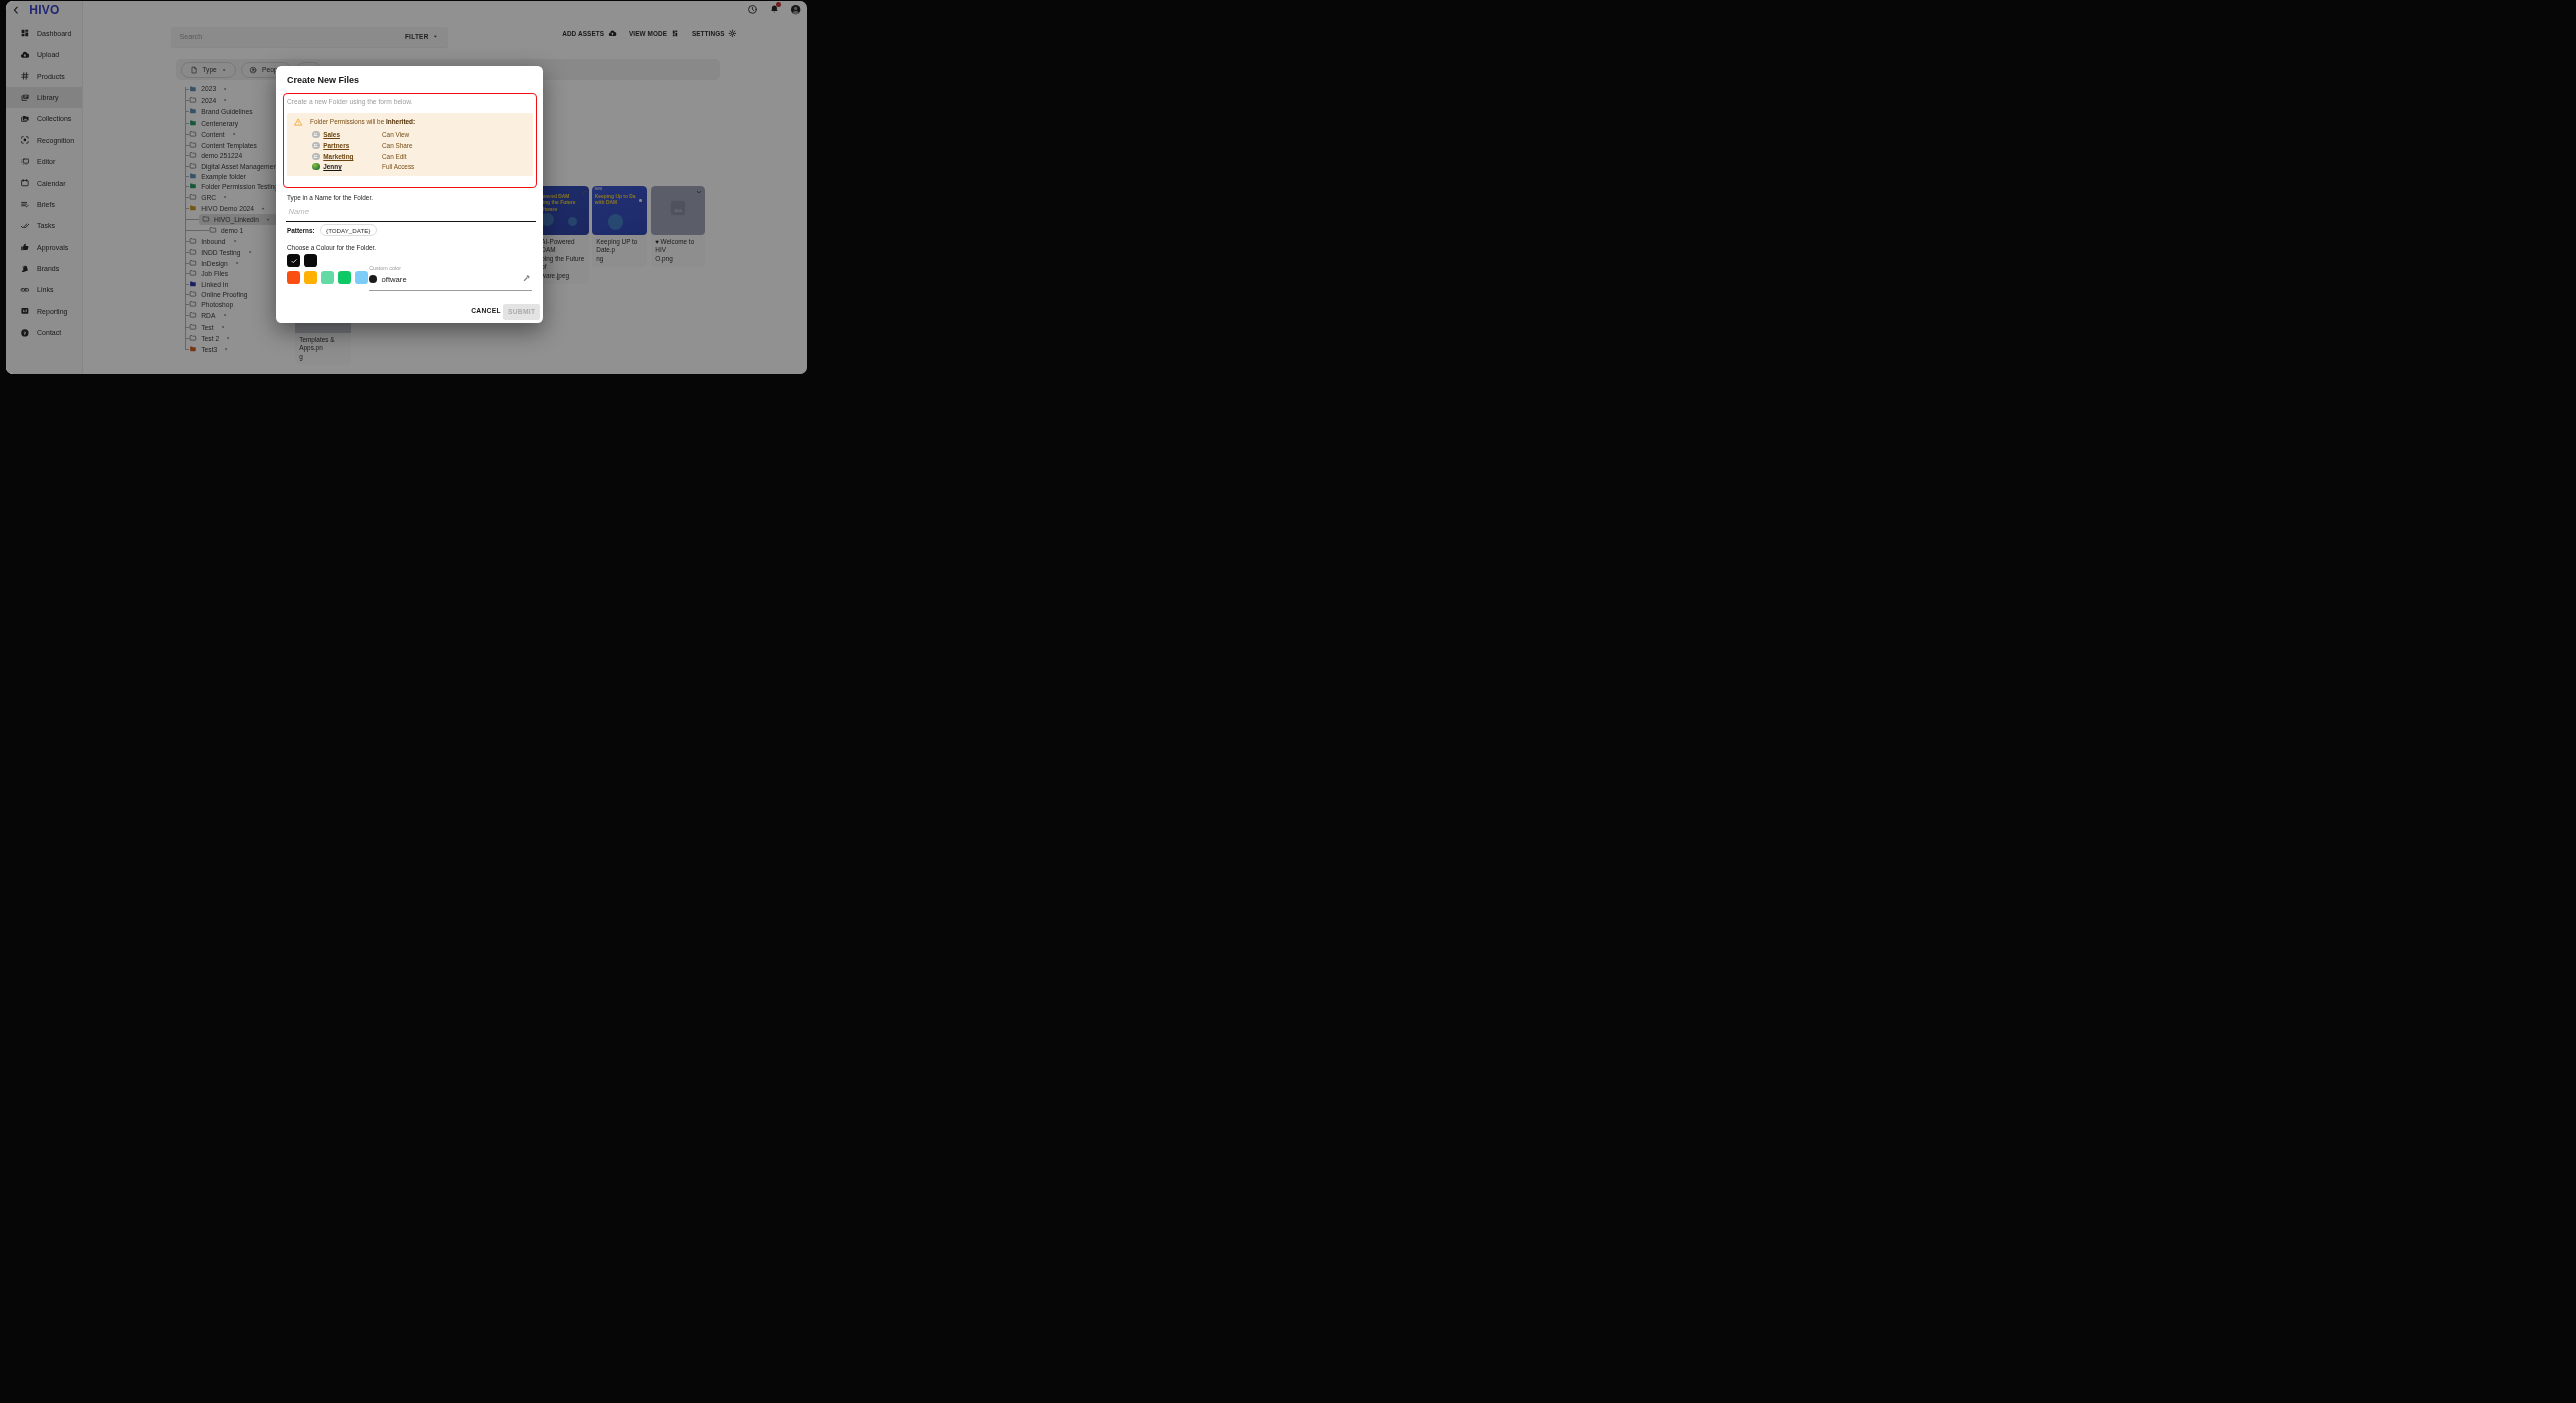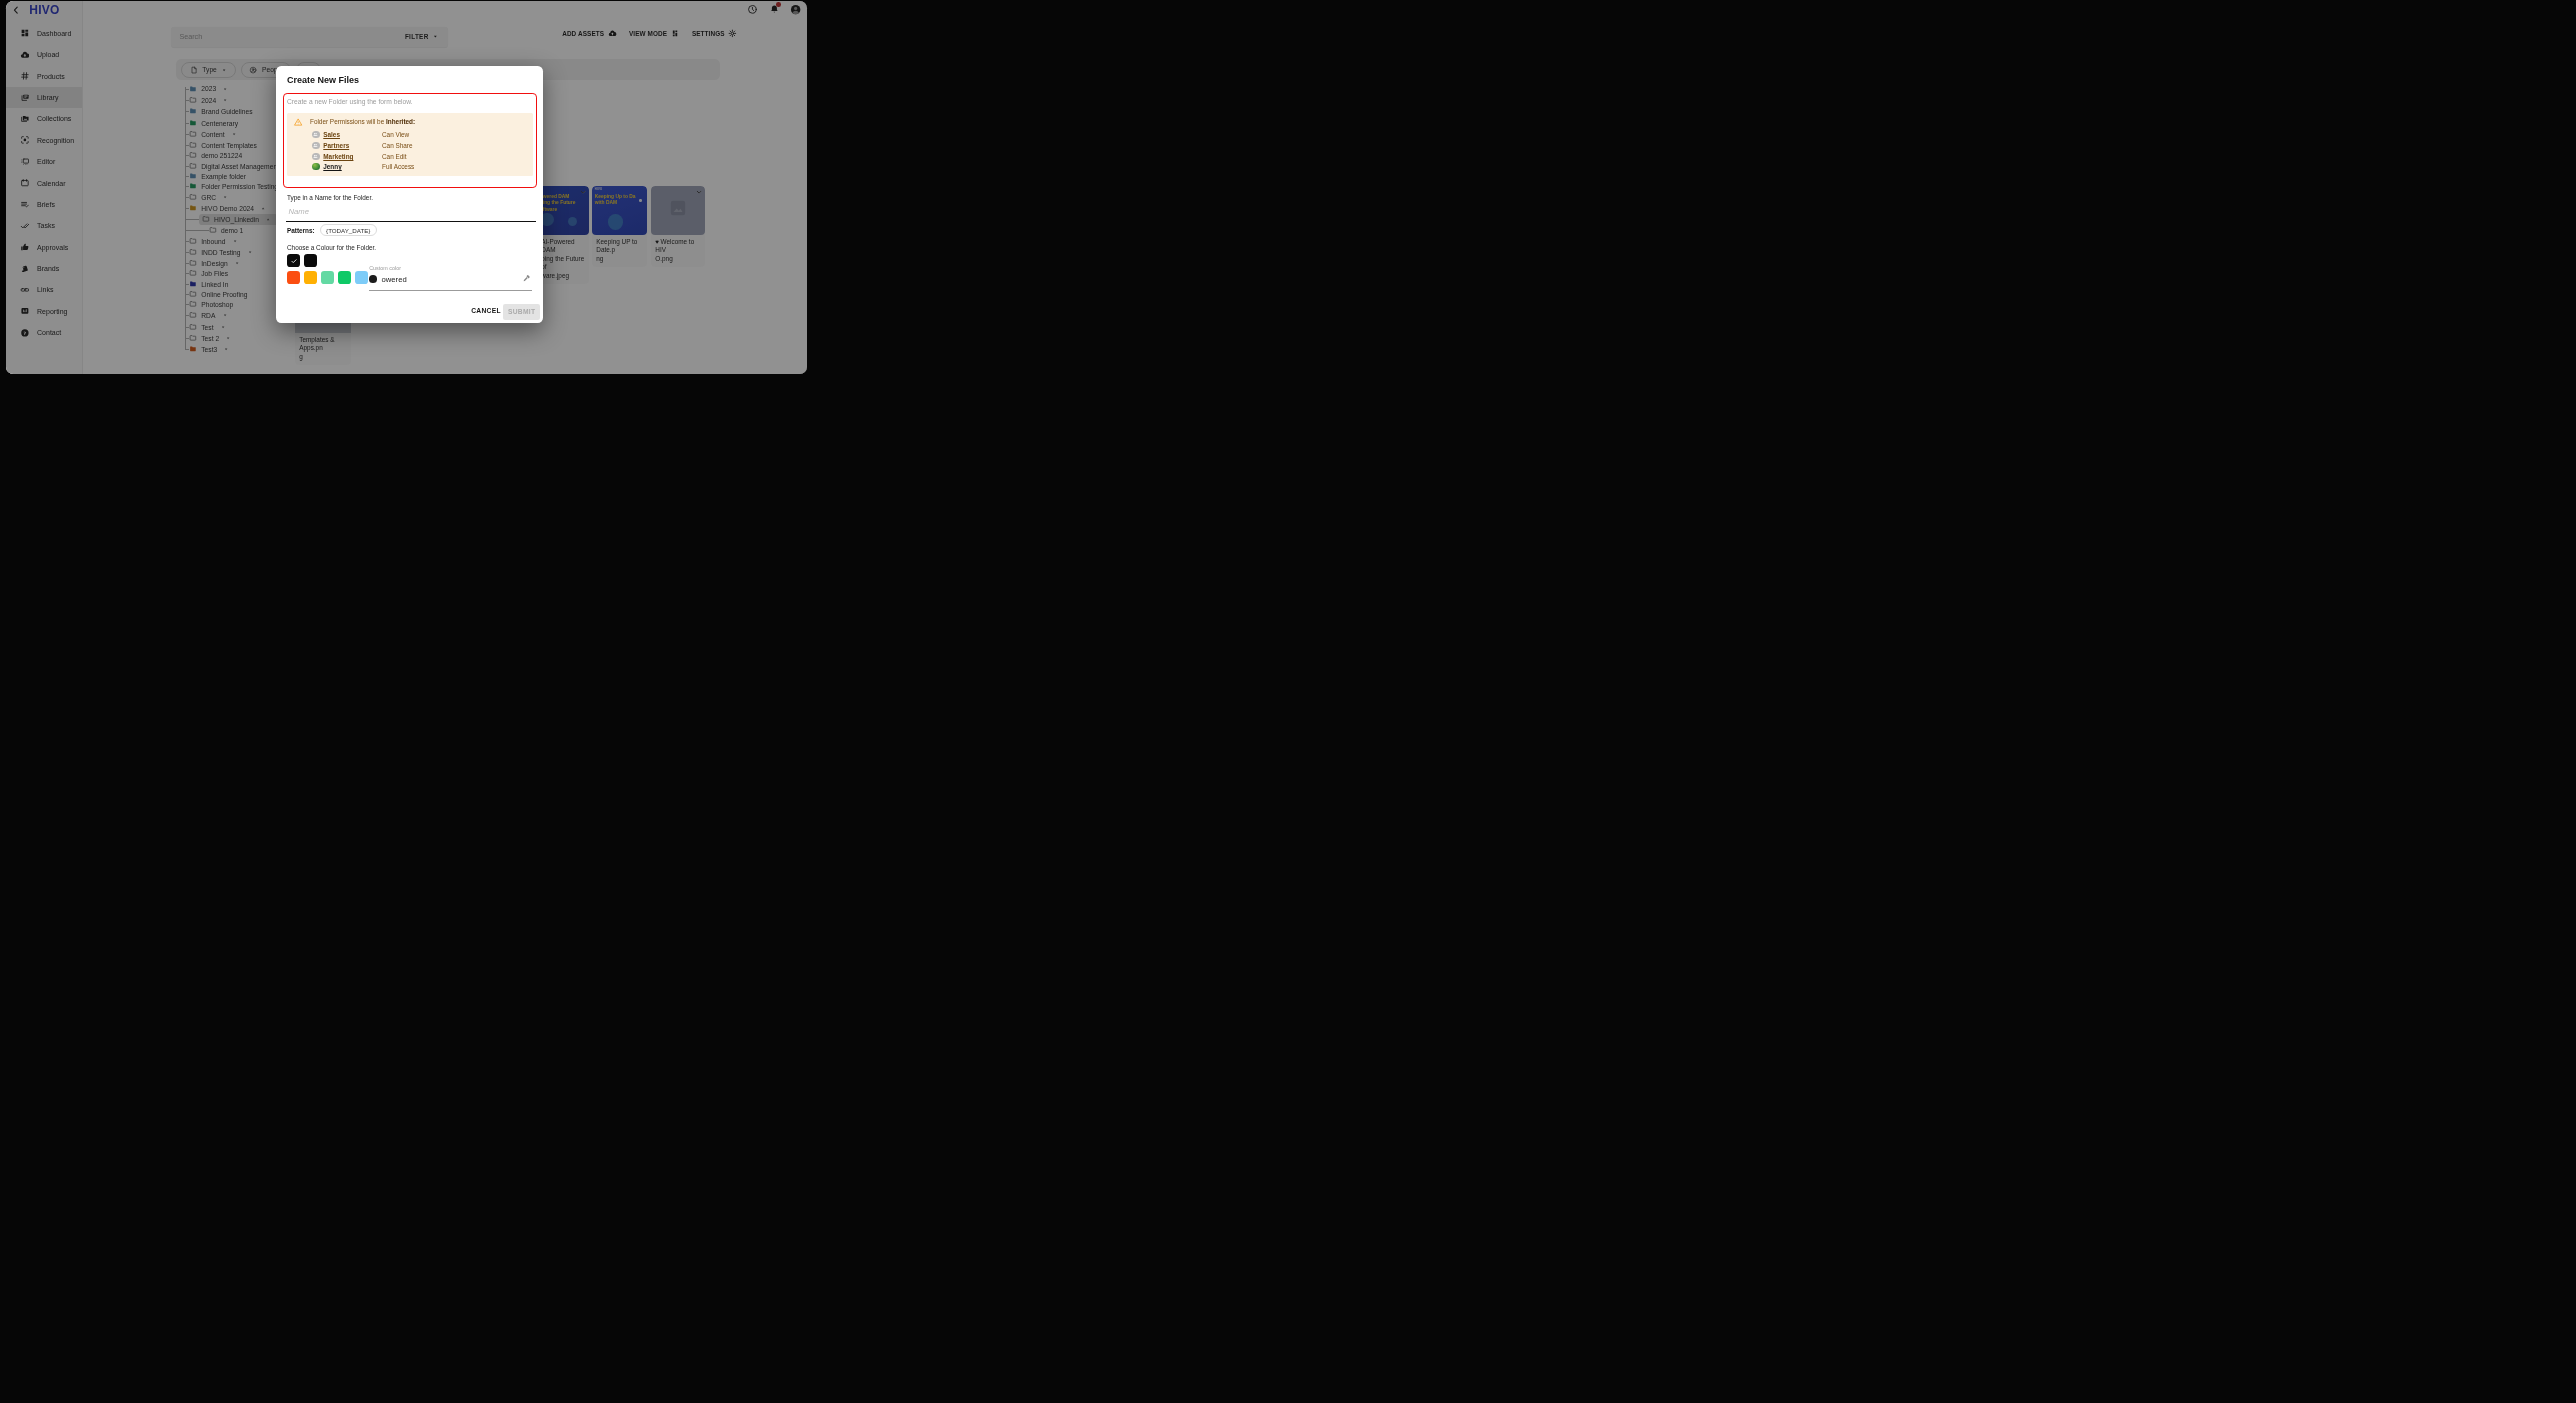--- a/index.html
+++ b/index.html
@@ -832,21 +832,21 @@
           <span class="sw" style="background: rgb(251, 78, 17);"></span>
           <span class="sw" style="background: rgb(255, 176, 3);"></span>
           <span class="sw" style="background: rgb(99, 217, 163);"></span>
           <span class="sw" style="background: rgb(15, 201, 102);"></span>
           <span class="sw" style="background: rgb(125, 204, 248);"></span>
         </div>
       <div class="m-custom">
         <div class="cc-label">Custom color</div>
         <div class="cc-row">
           <span class="cc-dot" id="ccDot" style="background: rgb(28, 28, 28);"></span>
-          <span class="cc-val">owered</span>
+          <span class="cc-val">oftware</span>
         </div>
         <span class="cc-eyed icn" id="eyedIcon">
             <svg width="8.8" height="8.8" viewBox="0 0 24 24" xmlns="http://www.w3.org/2000/svg">
               <path d="M5 19.5c-.4-.4.2-3.4.8-4L13 8.3l2.7 2.7-7.2 7.2c-.6.6-3.1 1.7-3.5 1.3z" fill="currentColor"></path>
               <path d="M12.2 5.8l2.2-2.2a1.8 1.8 0 0 1 2.6 0l3.4 3.4a1.8 1.8 0 0 1 0 2.6L18.2 12z" fill="currentColor"></path>
             </svg>
           </span>
       </div>
       <span class="m-cancel">CANCEL</span>
       <span class="m-submit">SUBMIT</span>

